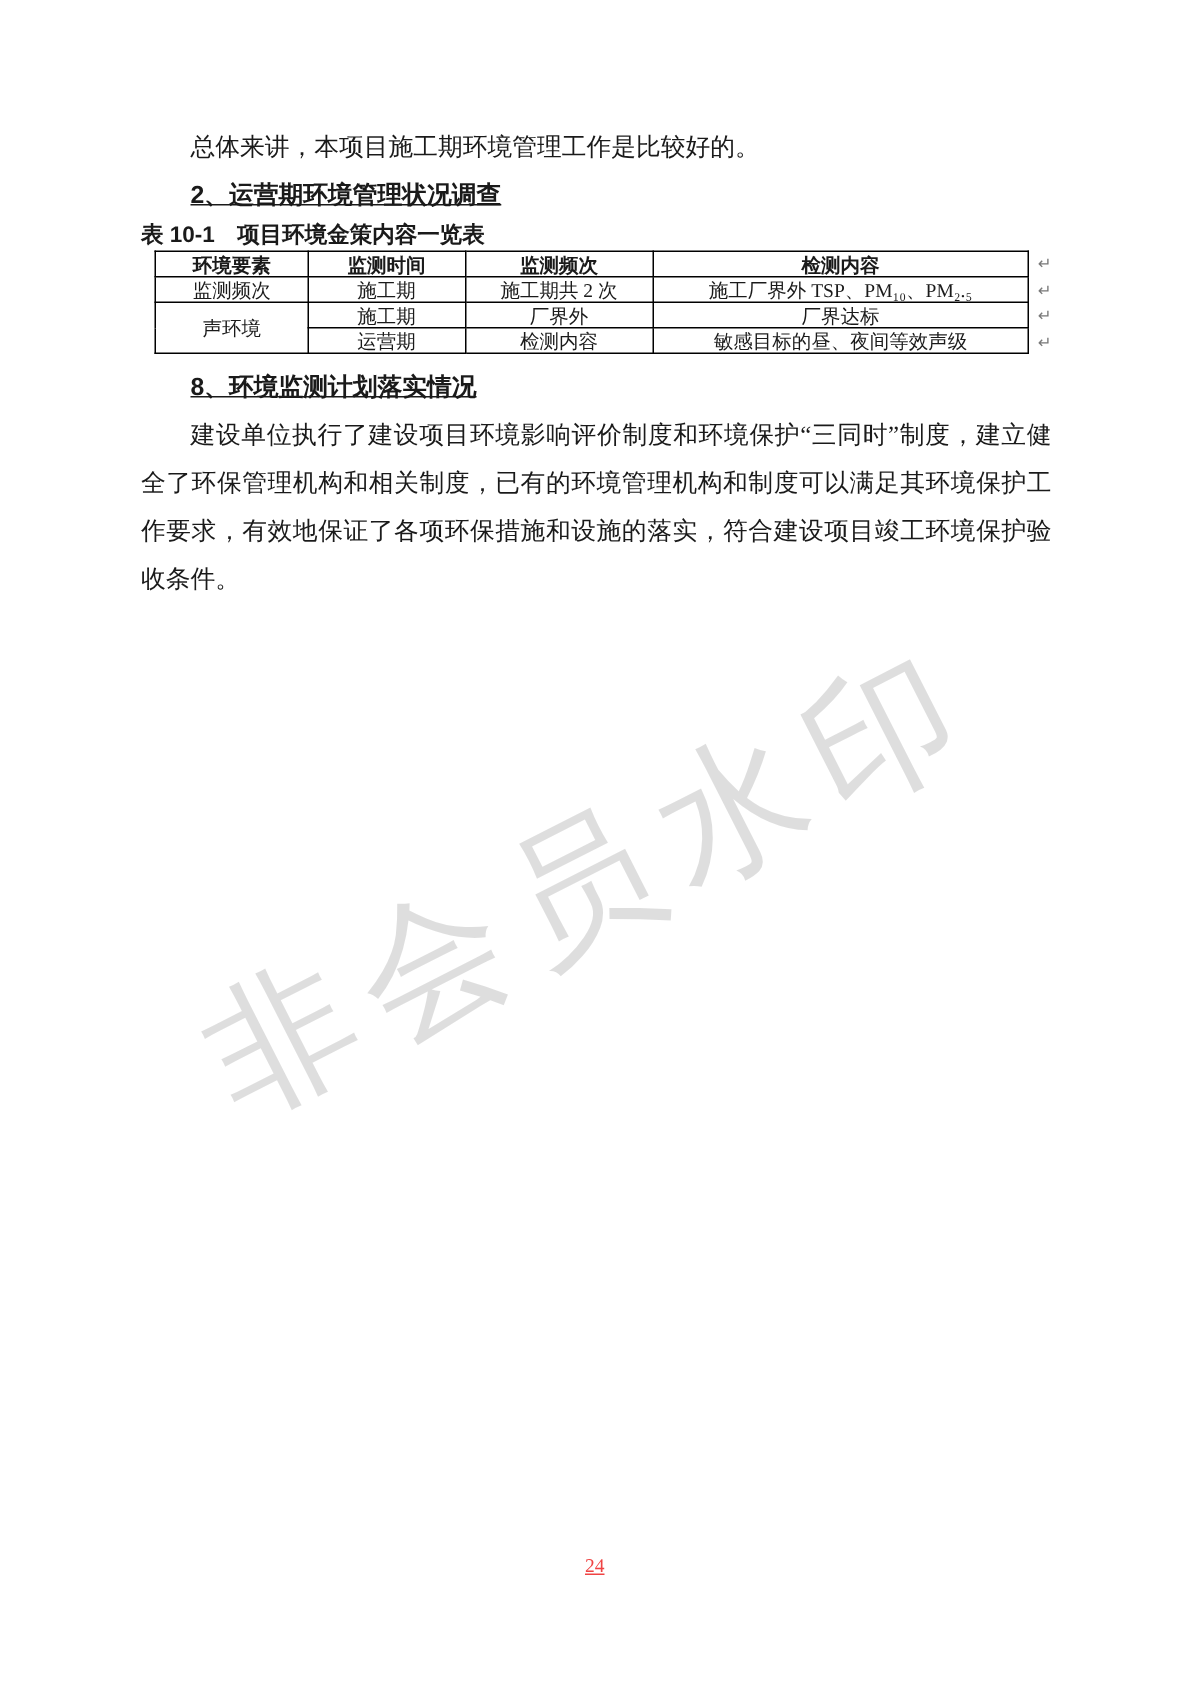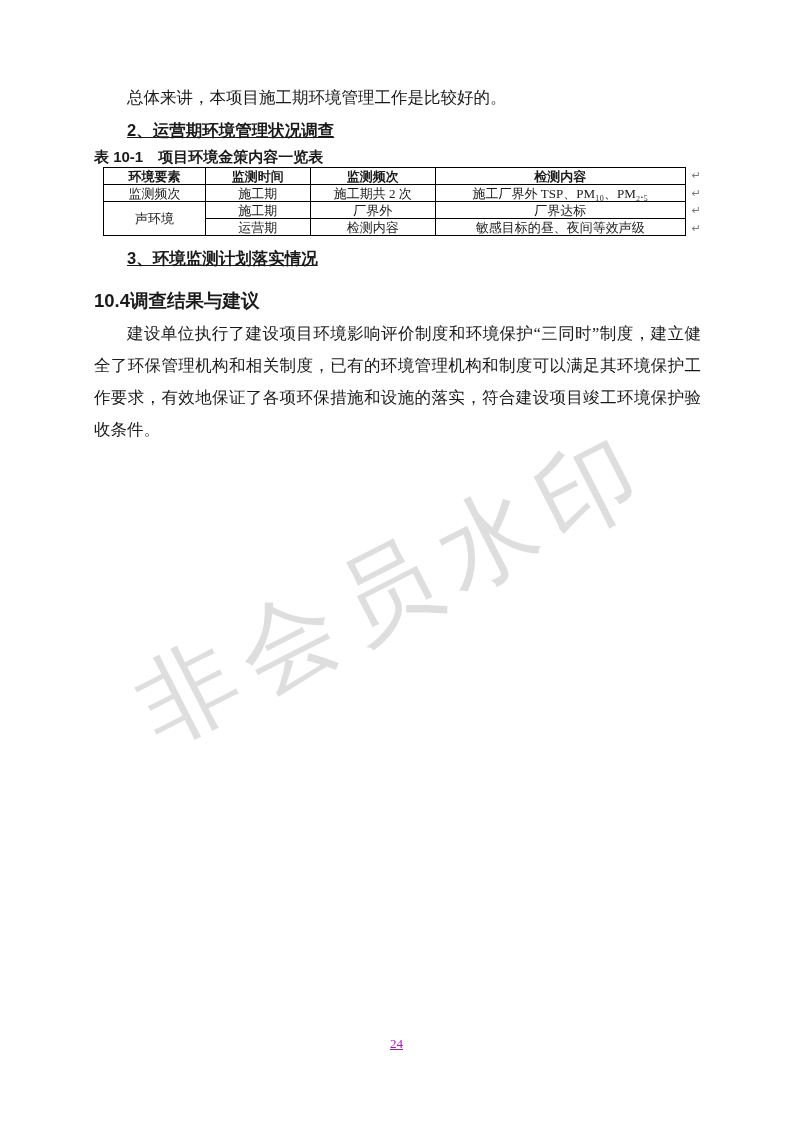--- a/index.html
+++ b/index.html
@@ -102,21 +102,21 @@
     line-height: 11px;
     font-family: "DejaVu Sans", sans-serif;
   }
   .rm-0 { top: 3px; } .rm-1 { top: 21px; } .rm-2 { top: 38px; } .rm-3 { top: 56px; }
   .page-number {
     position: absolute;
     left: 0; right: 0;
     top: 1036px;
     text-align: center;
     font-size: 13px;
-    color: #a21caf;
+    color: #ef4444;
     z-index: 2;
     text-decoration: underline;
   }
   .gap-sm { height: 6px; }
 </style>
 </head>
 <body>
 
 <div class="page">
 
@@ -168,24 +168,23 @@
       </tbody>
         </table>
       <span class="return-mark rm-0">↵</span>
       <span class="return-mark rm-1">↵</span>
       <span class="return-mark rm-2">↵</span>
       <span class="return-mark rm-3">↵</span>
     </div>
 
     <div class="gap-sm"></div>
 
-    <h3 class="h-sub">3、环境监测计划落实情况</h3>
+    <h3 class="h-sub">8、环境监测计划落实情况</h3>
 
 
-    <h2 class="h-section">10.4调查结果与建议</h2>
 
 
     <p class="body-para">建设单位执行了建设项目环境影响评价制度和环境保护“三同时”制度，建立健全了环保管理机构和相关制度，已有的环境管理机构和制度可以满足其环境保护工作要求，有效地保证了各项环保措施和设施的落实，符合建设项目竣工环境保护验收条件。</p>
 
 
 
   </div>
 
   <div class="page-number">24</div>
 

